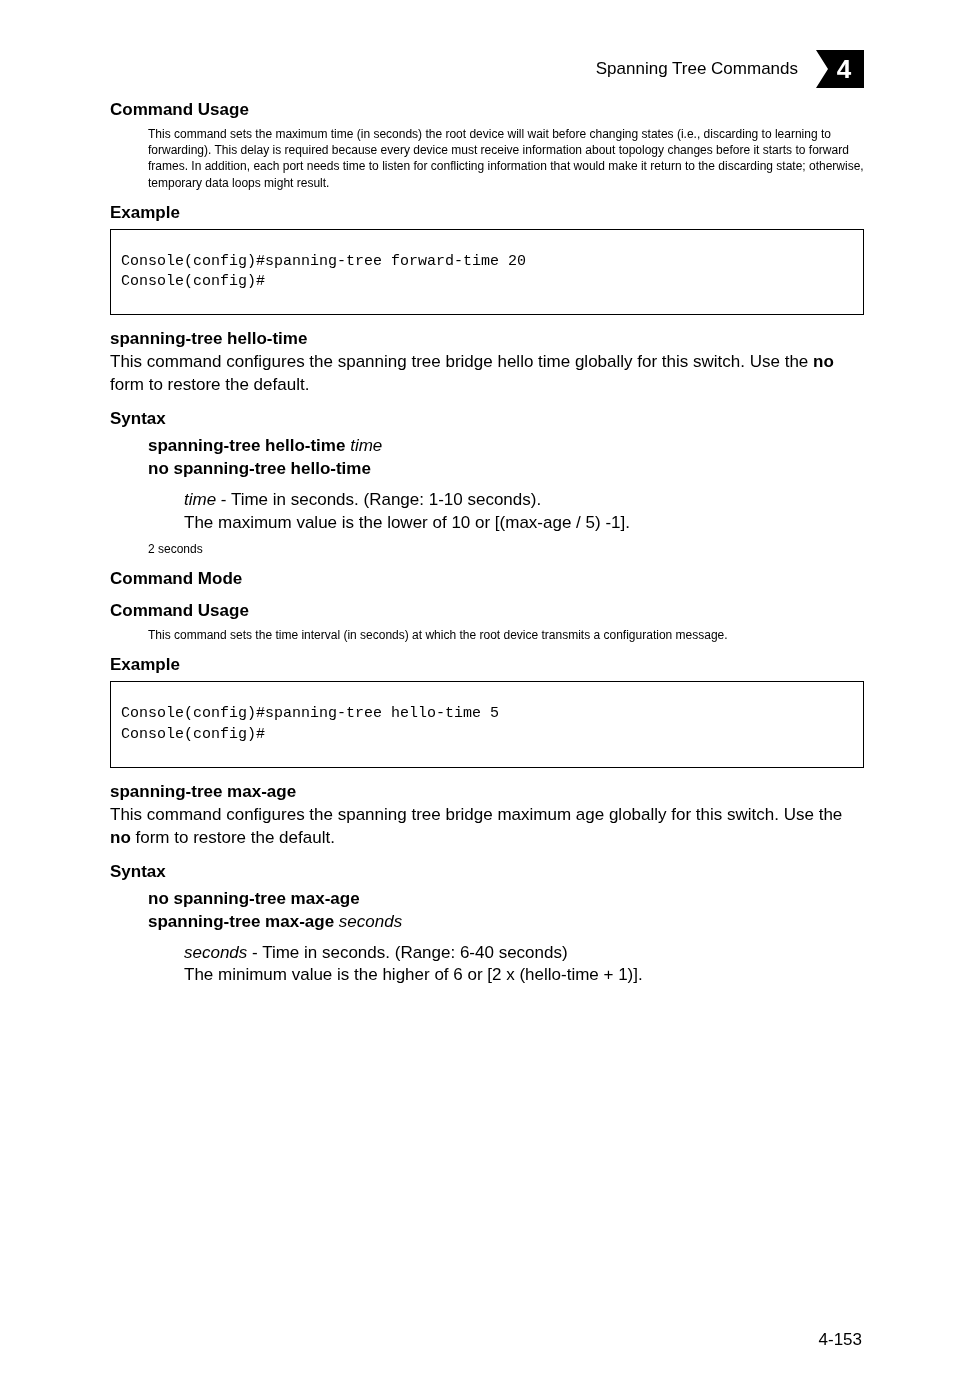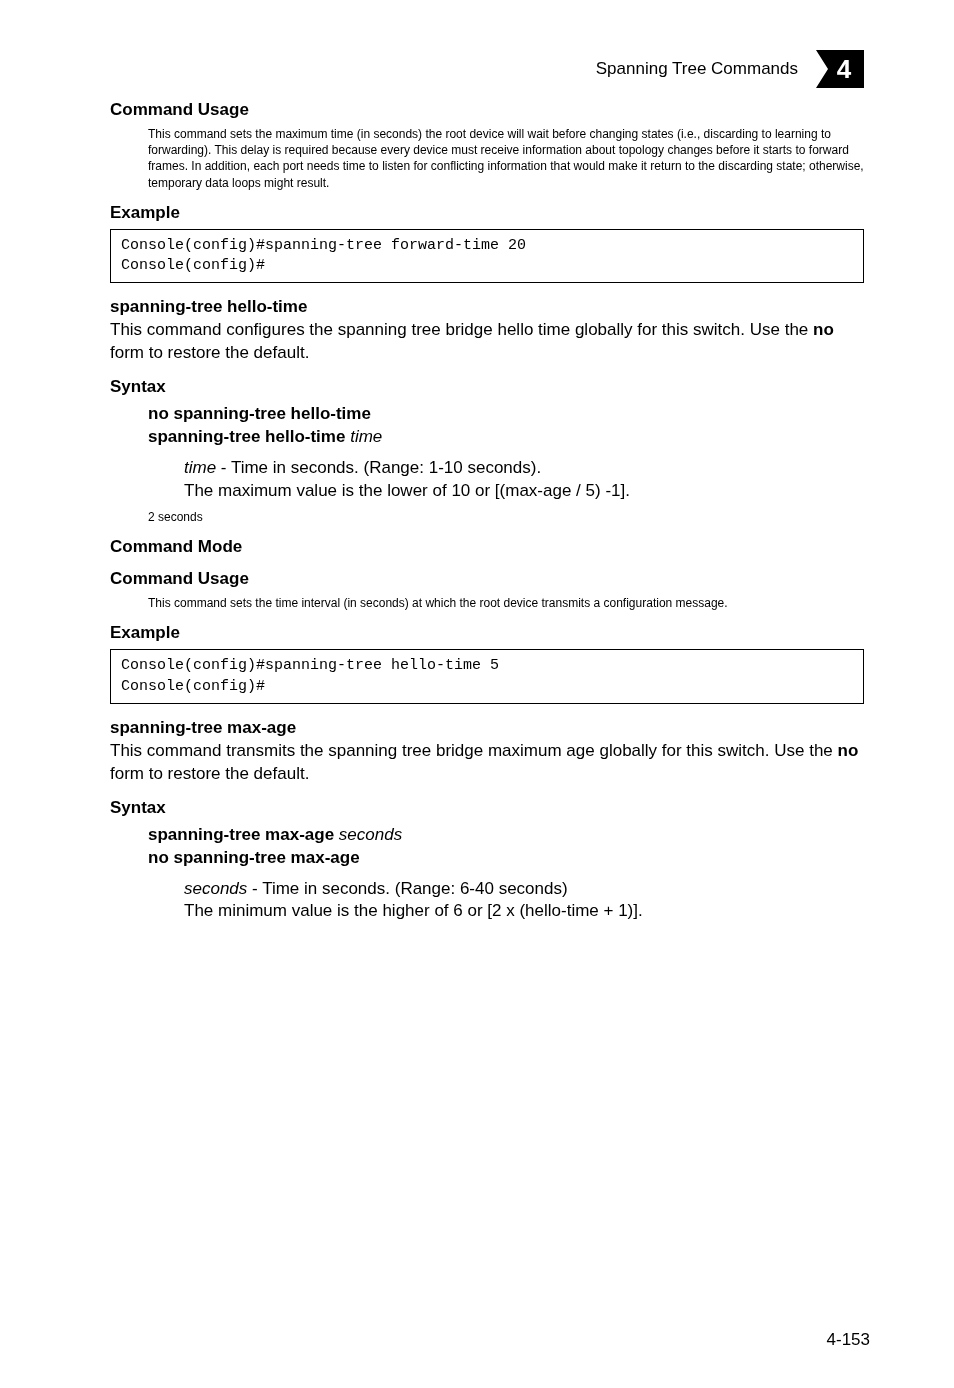--- a/index.html
+++ b/index.html
@@ -43,21 +43,21 @@
   .body-text {
     font-size: 12px;
     line-height: 1.35;
     margin-left: 38px;
     margin-bottom: 6px;
   }
   .code-block {
     border: 1px solid #000;
     font-family: "Courier New", monospace;
     font-size: 15px;
-    padding: 6px 10px;
+    padding: 22px 10px;
     margin: 6px 0 14px 0;
     line-height: 1.35;
     white-space: pre;
   }
   .cmd-heading {
     font-weight: bold;
     font-size: 17px;
     margin-top: 10px;
     margin-bottom: 2px;
   }
@@ -74,21 +74,21 @@
   .indent2 {
     margin-left: 74px;
     font-size: 17px;
     line-height: 1.35;
     margin-top: 8px;
     margin-bottom: 6px;
   }
   .page-num {
     position: absolute;
     bottom: 38px;
-    right: 84px;
+    right: 92px;
     font-size: 17px;
   }
   .bold { font-weight: bold; }
   .italic { font-style: italic; }
 </style>
 </head>
 <body>
 
 <div class="page">
 
@@ -108,51 +108,51 @@
   <div class="section-heading">Example</div>
   <div class="code-block">Console(config)#spanning-tree forward-time 20
 Console(config)#</div>
 
   <div class="cmd-heading">spanning-tree hello-time</div>
   <div class="desc">
     <span>This command configures the spanning tree bridge hello time globally for this switch. Use the </span><span class="bold">no</span><span> form to restore the default.</span>
   </div>
 
   <div class="section-heading">Syntax</div>
-  <div class="syntax-line bold">no spanning-tree hello-time</div>
   <div class="syntax-line">
     <span class="bold">spanning-tree hello-time</span>
     <span> </span><span class="italic">time</span>
   </div>
+  <div class="syntax-line bold">no spanning-tree hello-time</div>
   <div class="indent2">
     <span class="italic">time</span><span> - Time in seconds. (Range: 1-10 seconds).</span><br>
     <span>The maximum value is the lower of 10 or [(max-age / 5) -1].</span>
   </div>
 
   <div class="body-text">2 seconds</div>
 
   <div class="section-heading">Command Mode</div>
 
   <div class="section-heading">Command Usage</div>
   <div class="body-text">This command sets the time interval (in seconds) at which the root device transmits a configuration message.</div>
 
   <div class="section-heading">Example</div>
   <div class="code-block">Console(config)#spanning-tree hello-time 5
 Console(config)#</div>
 
   <div class="cmd-heading">spanning-tree max-age</div>
   <div class="desc">
-    <span>This command transmits the spanning tree bridge maximum age globally for this switch. Use the </span><span class="bold">no</span><span> form to restore the default.</span>
+    <span>This command configures the spanning tree bridge maximum age globally for this switch. Use the </span><span class="bold">no</span><span> form to restore the default.</span>
   </div>
 
   <div class="section-heading">Syntax</div>
+  <div class="syntax-line bold">no spanning-tree max-age</div>
   <div class="syntax-line">
     <span class="bold">spanning-tree max-age</span>
     <span> </span><span class="italic">seconds</span>
   </div>
-  <div class="syntax-line bold">no spanning-tree max-age</div>
   <div class="indent2">
     <span class="italic">seconds</span><span> - Time in seconds. (Range: 6-40 seconds)</span><br>
     <span>The minimum value is the higher of 6 or [2 x (hello-time + 1)].</span><br>
   </div>
 
   <div class="page-num">4-153</div>
 </div>
 
 </body></html>

